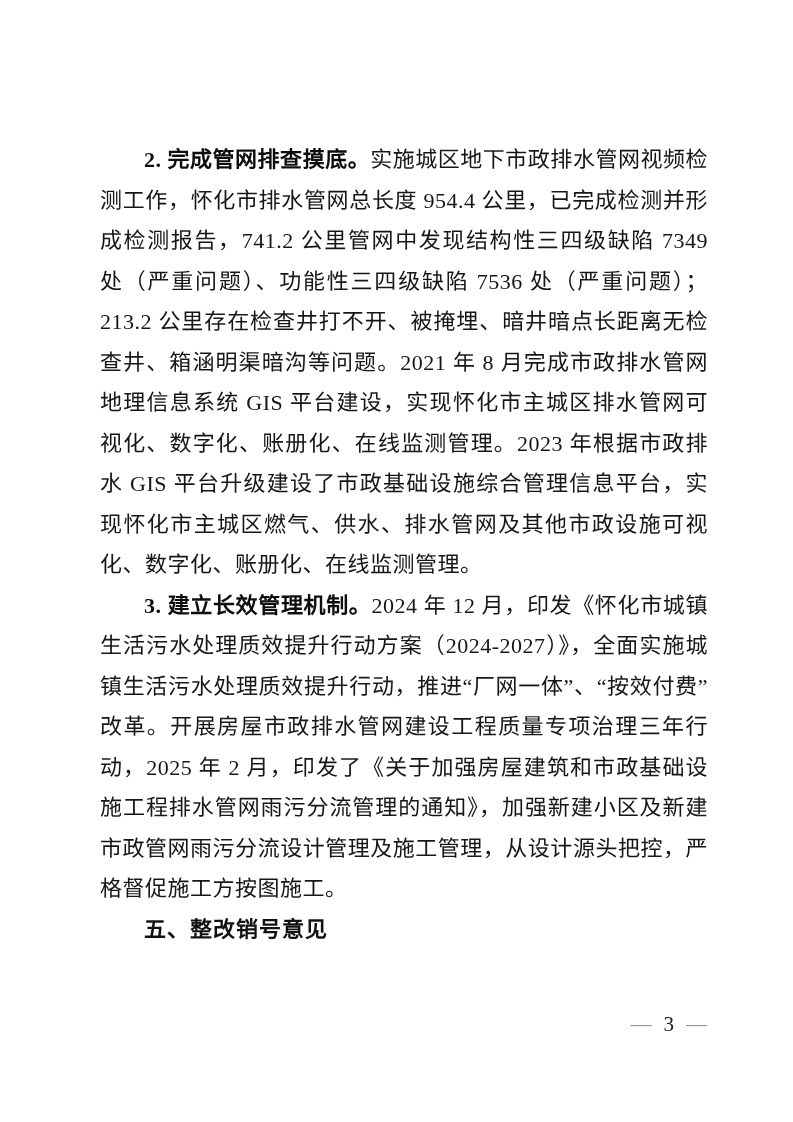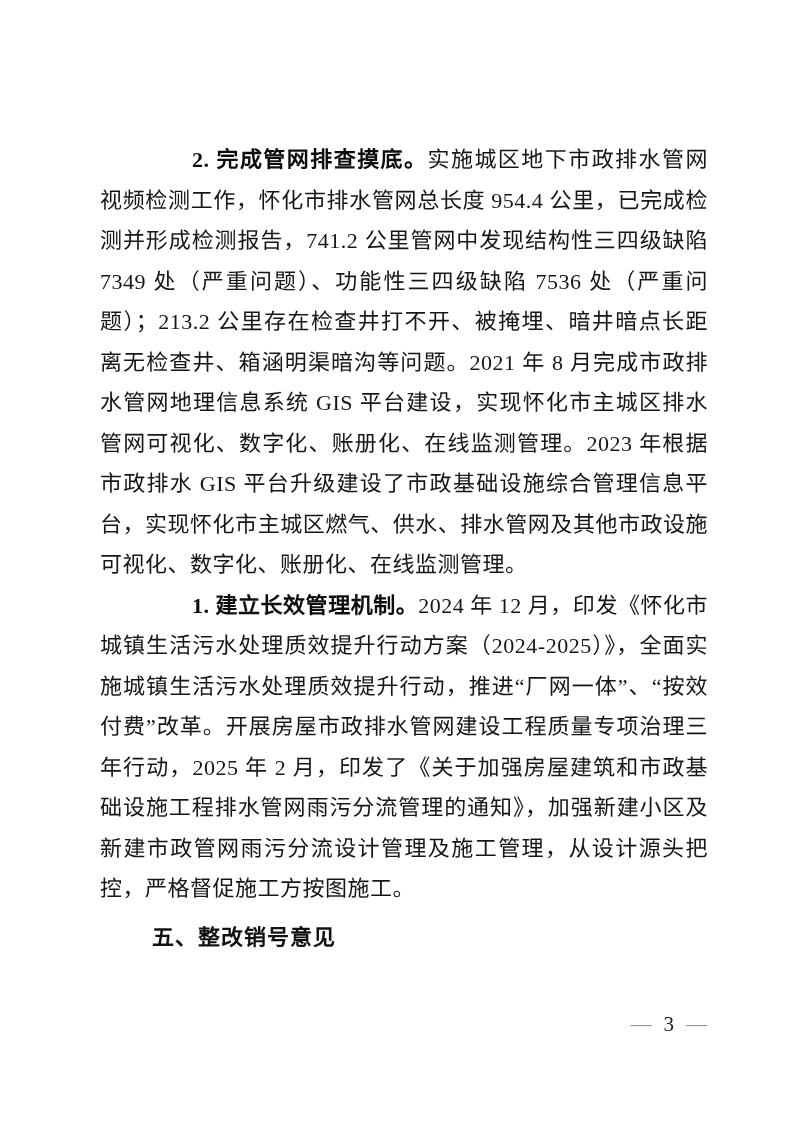--- a/index.html
+++ b/index.html
@@ -27,24 +27,23 @@
     letter-spacing: 0.5px;
   }
   .para {
     margin: 0;
     padding: 0;
     text-indent: 2em;
   }
   .para-heading {
     font-weight: bold;
     color: #0d0d0d;
-    margin-left: 48px;
   }
   .section-heading {
-    margin: 8px;
+    margin: 0;
     padding: 0;
     font-size: 22px;
     line-height: 40.5px;
     font-weight: bold;
     font-family: "Liberation Sans", sans-serif;
     text-indent: 2em;
     letter-spacing: 1px;
     color: #111111;
   }
   .footer {
@@ -69,21 +68,21 @@
 </style>
 </head>
 <body>
 
 <div class="page">
 
   <div class="content">
 
     <p class="para"><span class="para-heading">2. 完成管网排查摸底。</span><span>实施城区地下市政排水管网视频检测工作，怀化市排水管网总长度 954.4 公里，已完成检测并形成检测报告，741.2 公里管网中发现结构性三四级缺陷 7349 处（严重问题）、功能性三四级缺陷 7536 处（严重问题）；213.2 公里存在检查井打不开、被掩埋、暗井暗点长距离无检查井、箱涵明渠暗沟等问题。2021 年 8 月完成市政排水管网地理信息系统 GIS 平台建设，实现怀化市主城区排水管网可视化、数字化、账册化、在线监测管理。2023 年根据市政排水 GIS 平台升级建设了市政基础设施综合管理信息平台，实现怀化市主城区燃气、供水、排水管网及其他市政设施可视化、数字化、账册化、在线监测管理。</span></p>
 
-    <p class="para"><span class="para-heading">1. 建立长效管理机制。</span><span>2024 年 12 月，印发《怀化市城镇生活污水处理质效提升行动方案（2024-2025）》，全面实施城镇生活污水处理质效提升行动，推进“厂网一体”、“按效付费”改革。开展房屋市政排水管网建设工程质量专项治理三年行动，2025 年 2 月，印发了《关于加强房屋建筑和市政基础设施工程排水管网雨污分流管理的通知》，加强新建小区及新建市政管网雨污分流设计管理及施工管理，从设计源头把控，严格督促施工方按图施工。</span></p>
+    <p class="para"><span class="para-heading">3. 建立长效管理机制。</span><span>2024 年 12 月，印发《怀化市城镇生活污水处理质效提升行动方案（2024-2027）》，全面实施城镇生活污水处理质效提升行动，推进“厂网一体”、“按效付费”改革。开展房屋市政排水管网建设工程质量专项治理三年行动，2025 年 2 月，印发了《关于加强房屋建筑和市政基础设施工程排水管网雨污分流管理的通知》，加强新建小区及新建市政管网雨污分流设计管理及施工管理，从设计源头把控，严格督促施工方按图施工。</span></p>
 
     <h2 class="section-heading">五、整改销号意见</h2>
 
 
   </div>
 
   <div class="footer">
     <span class="dash">—</span><span class="page-num">3</span><span class="dash">—</span>
   </div>
 

